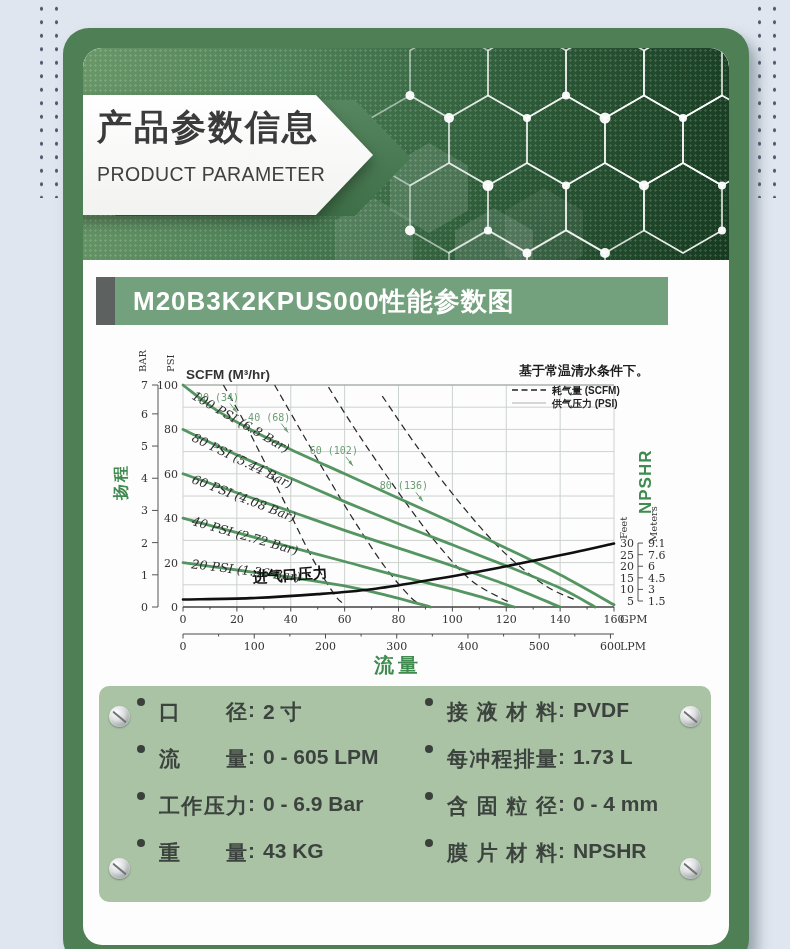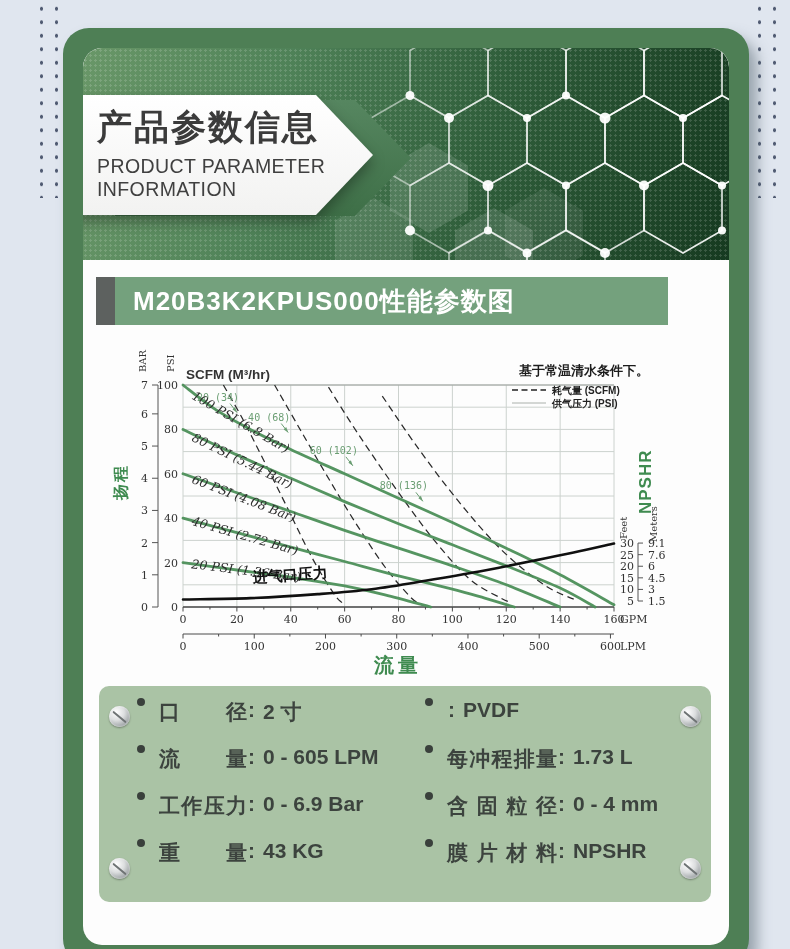--- a/index.html
+++ b/index.html
@@ -31,21 +31,21 @@
   .banner{position:absolute;left:-10px;top:47px;width:345px;height:122px;z-index:6;}
   .banner .chev{position:absolute;top:0;left:0;width:300px;height:120px;
     clip-path:polygon(0 0,81% 0,100% 50%,81% 100%,0 100%);}
   .banner .chev.green{left:42px;top:5px;width:296px;height:116px;
     background:linear-gradient(180deg,#568660,#3e6f47);}
   .banner .shadow-wrap{position:absolute;top:0;left:0;width:300px;height:120px;
     filter:drop-shadow(0 7px 7px rgba(0,0,0,.33));}
   .banner .chev.white{background:linear-gradient(180deg,#ffffff,#f2f2f1);}
   .banner-text{position:absolute;left:24px;top:9px;z-index:3;}
   .banner-cn{font-size:35px;font-weight:bold;color:#3b3b3b;letter-spacing:2px;}
-  .banner-en{margin-top:4px;font-size:19.5px;color:#404040;line-height:1.18;letter-spacing:.4px;}
+  .banner-en{margin-top:12px;font-size:19.5px;color:#404040;line-height:1.18;letter-spacing:.4px;}
 
   
   .section-bar{position:absolute;left:13px;top:229px;width:572px;height:48px;
     background:#74a17d;display:flex;align-items:center;}
   .section-bar .dark-square{position:absolute;left:0;top:0;width:19px;height:48px;background:#5d615f;}
   .section-title{margin-left:37px;color:#ffffff;font-size:26px;font-weight:600;letter-spacing:1px;}
 
   
   .chart{position:absolute;left:23px;top:294px;width:615px;height:335px;background:#fdfdfd;}
 
@@ -123,21 +123,20 @@
 
       <div class="banner">
         <div class="chev green"></div>
         <div class="shadow-wrap">
           <div class="chev white"></div>
         </div>
         <div class="banner-text">
           <div class="banner-cn">产品参数信息</div>
           <div class="banner-en">
             <div>PRODUCT PARAMETER</div>
-            <div>INFORMATION</div>
           </div>
         </div>
       </div>
 
       <div class="section-bar">
         <div class="dark-square"></div>
         <div class="section-title">M20B3K2KPUS000性能参数图</div>
       </div>
 
       <div class="chart">
@@ -328,20 +327,21 @@
             <span class="bullet"></span>
             <span class="p-label">重量</span>
               <span class="p-colon">:</span>
             <span class="p-value">43 KG</span>
           </div>
         </div>
 
         <div class="param-col right">
           <div class="param-row">
             <span class="bullet"></span>
+            <span class="p-label">接液材料</span>
               <span class="p-colon">:</span>
             <span class="p-value">PVDF</span>
           </div>
           <div class="param-row">
             <span class="bullet"></span>
             <span class="p-label">每冲程排量</span>
               <span class="p-colon">:</span>
             <span class="p-value">1.73 L</span>
           </div>
           <div class="param-row">

